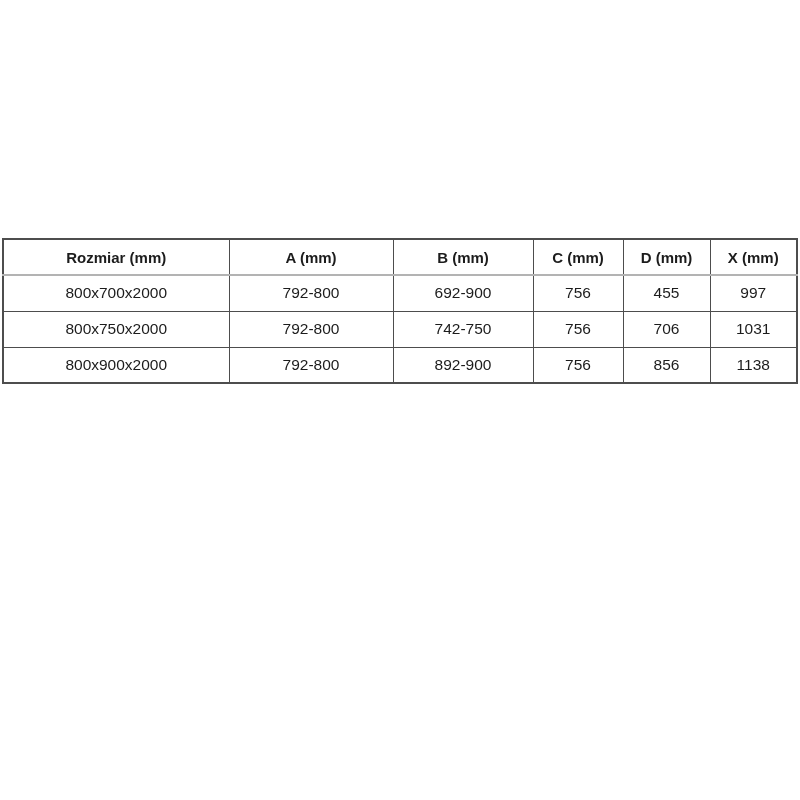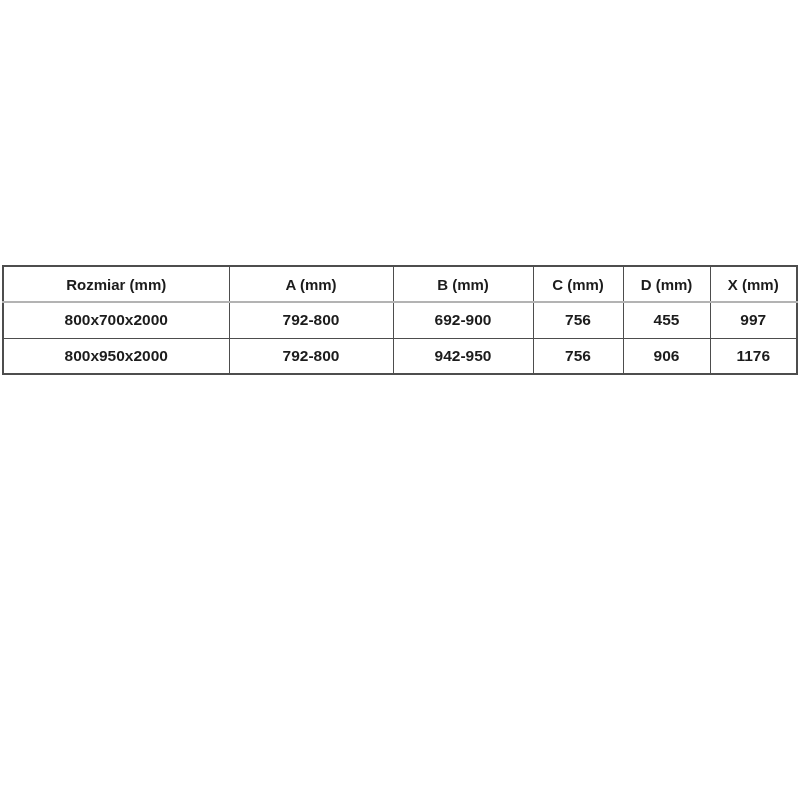--- a/index.html
+++ b/index.html
@@ -9,21 +9,21 @@
   }
   body {
     width: 800px;
     height: 800px;
     position: relative;
     font-family: "Liberation Sans", sans-serif;
   }
   .table-wrap {
     position: absolute;
     left: 2px;
-    top: 265px;
+    top: 238px;
     width: 796px;
   }
   table.dims {
     width: 796px;
     border-collapse: collapse;
     table-layout: fixed;
     background: #ffffff;
     color: #1c1c1c;
   }
   table.dims th,
@@ -40,21 +40,21 @@
   table.dims {
     border: 2px solid #4d4d4d;
   }
   table.dims th {
     font-size: 15px;
     font-weight: 700;
     border-bottom: 2px solid #b3b3b3;
   }
   table.dims td {
     font-size: 15.5px;
-    font-weight: 700;
+    font-weight: 400;
     margin-top: 36px;
   }
   col.c0 { width: 226px; }
   col.c1 { width: 164px; }
   col.c2 { width: 140px; }
   col.c3 { width: 90px; }
   col.c4 { width: 87px; }
   col.c5 { width: auto; }
 </style>
 </head>
@@ -83,22 +83,30 @@
     <tbody>
       <tr>
         <td>800x700x2000</td>
         <td>792-800</td>
         <td>692-900</td>
         <td>756</td>
         <td>455</td>
         <td>997</td>
       </tr>
       <tr>
-        <td>800x950x2000</td>
+        <td>800x750x2000</td>
         <td>792-800</td>
-        <td>942-950</td>
+        <td>742-750</td>
         <td>756</td>
-        <td>906</td>
-        <td>1176</td>
+        <td>706</td>
+        <td>1031</td>
+      </tr>
+      <tr>
+        <td>800x900x2000</td>
+        <td>792-800</td>
+        <td>892-900</td>
+        <td>756</td>
+        <td>856</td>
+        <td>1138</td>
       </tr>
     </tbody>
   </table>
 </div>
 
 </body></html>

